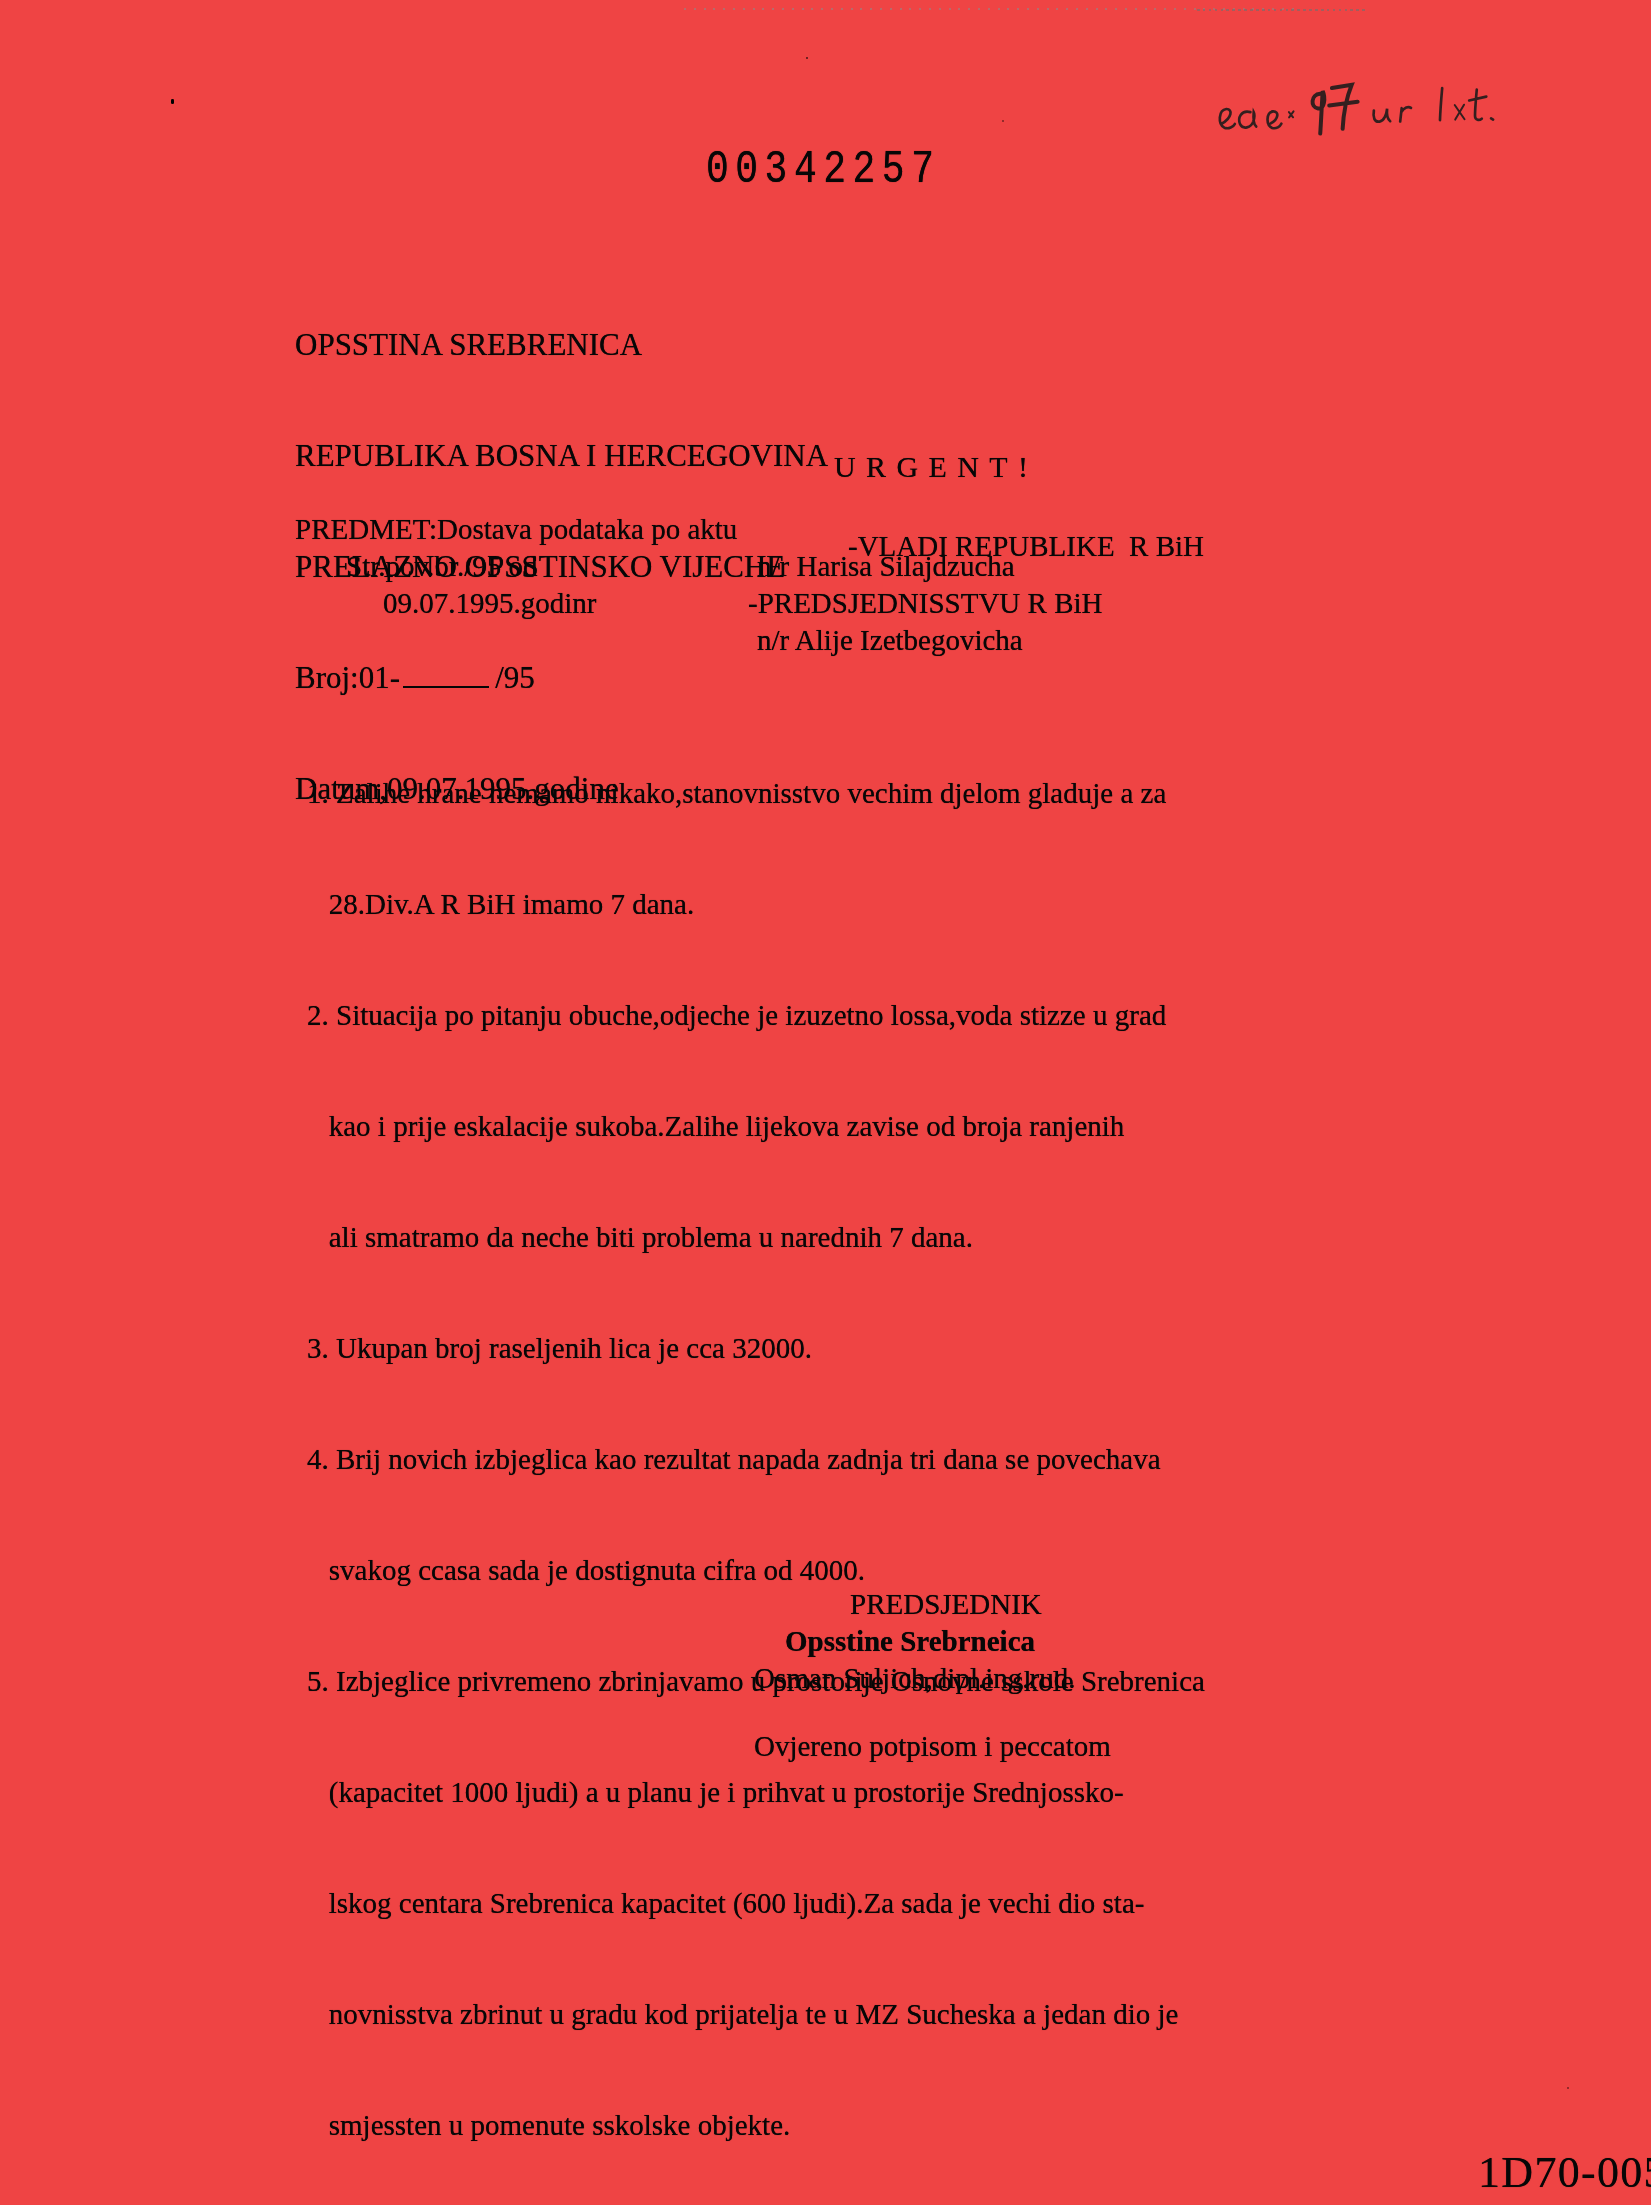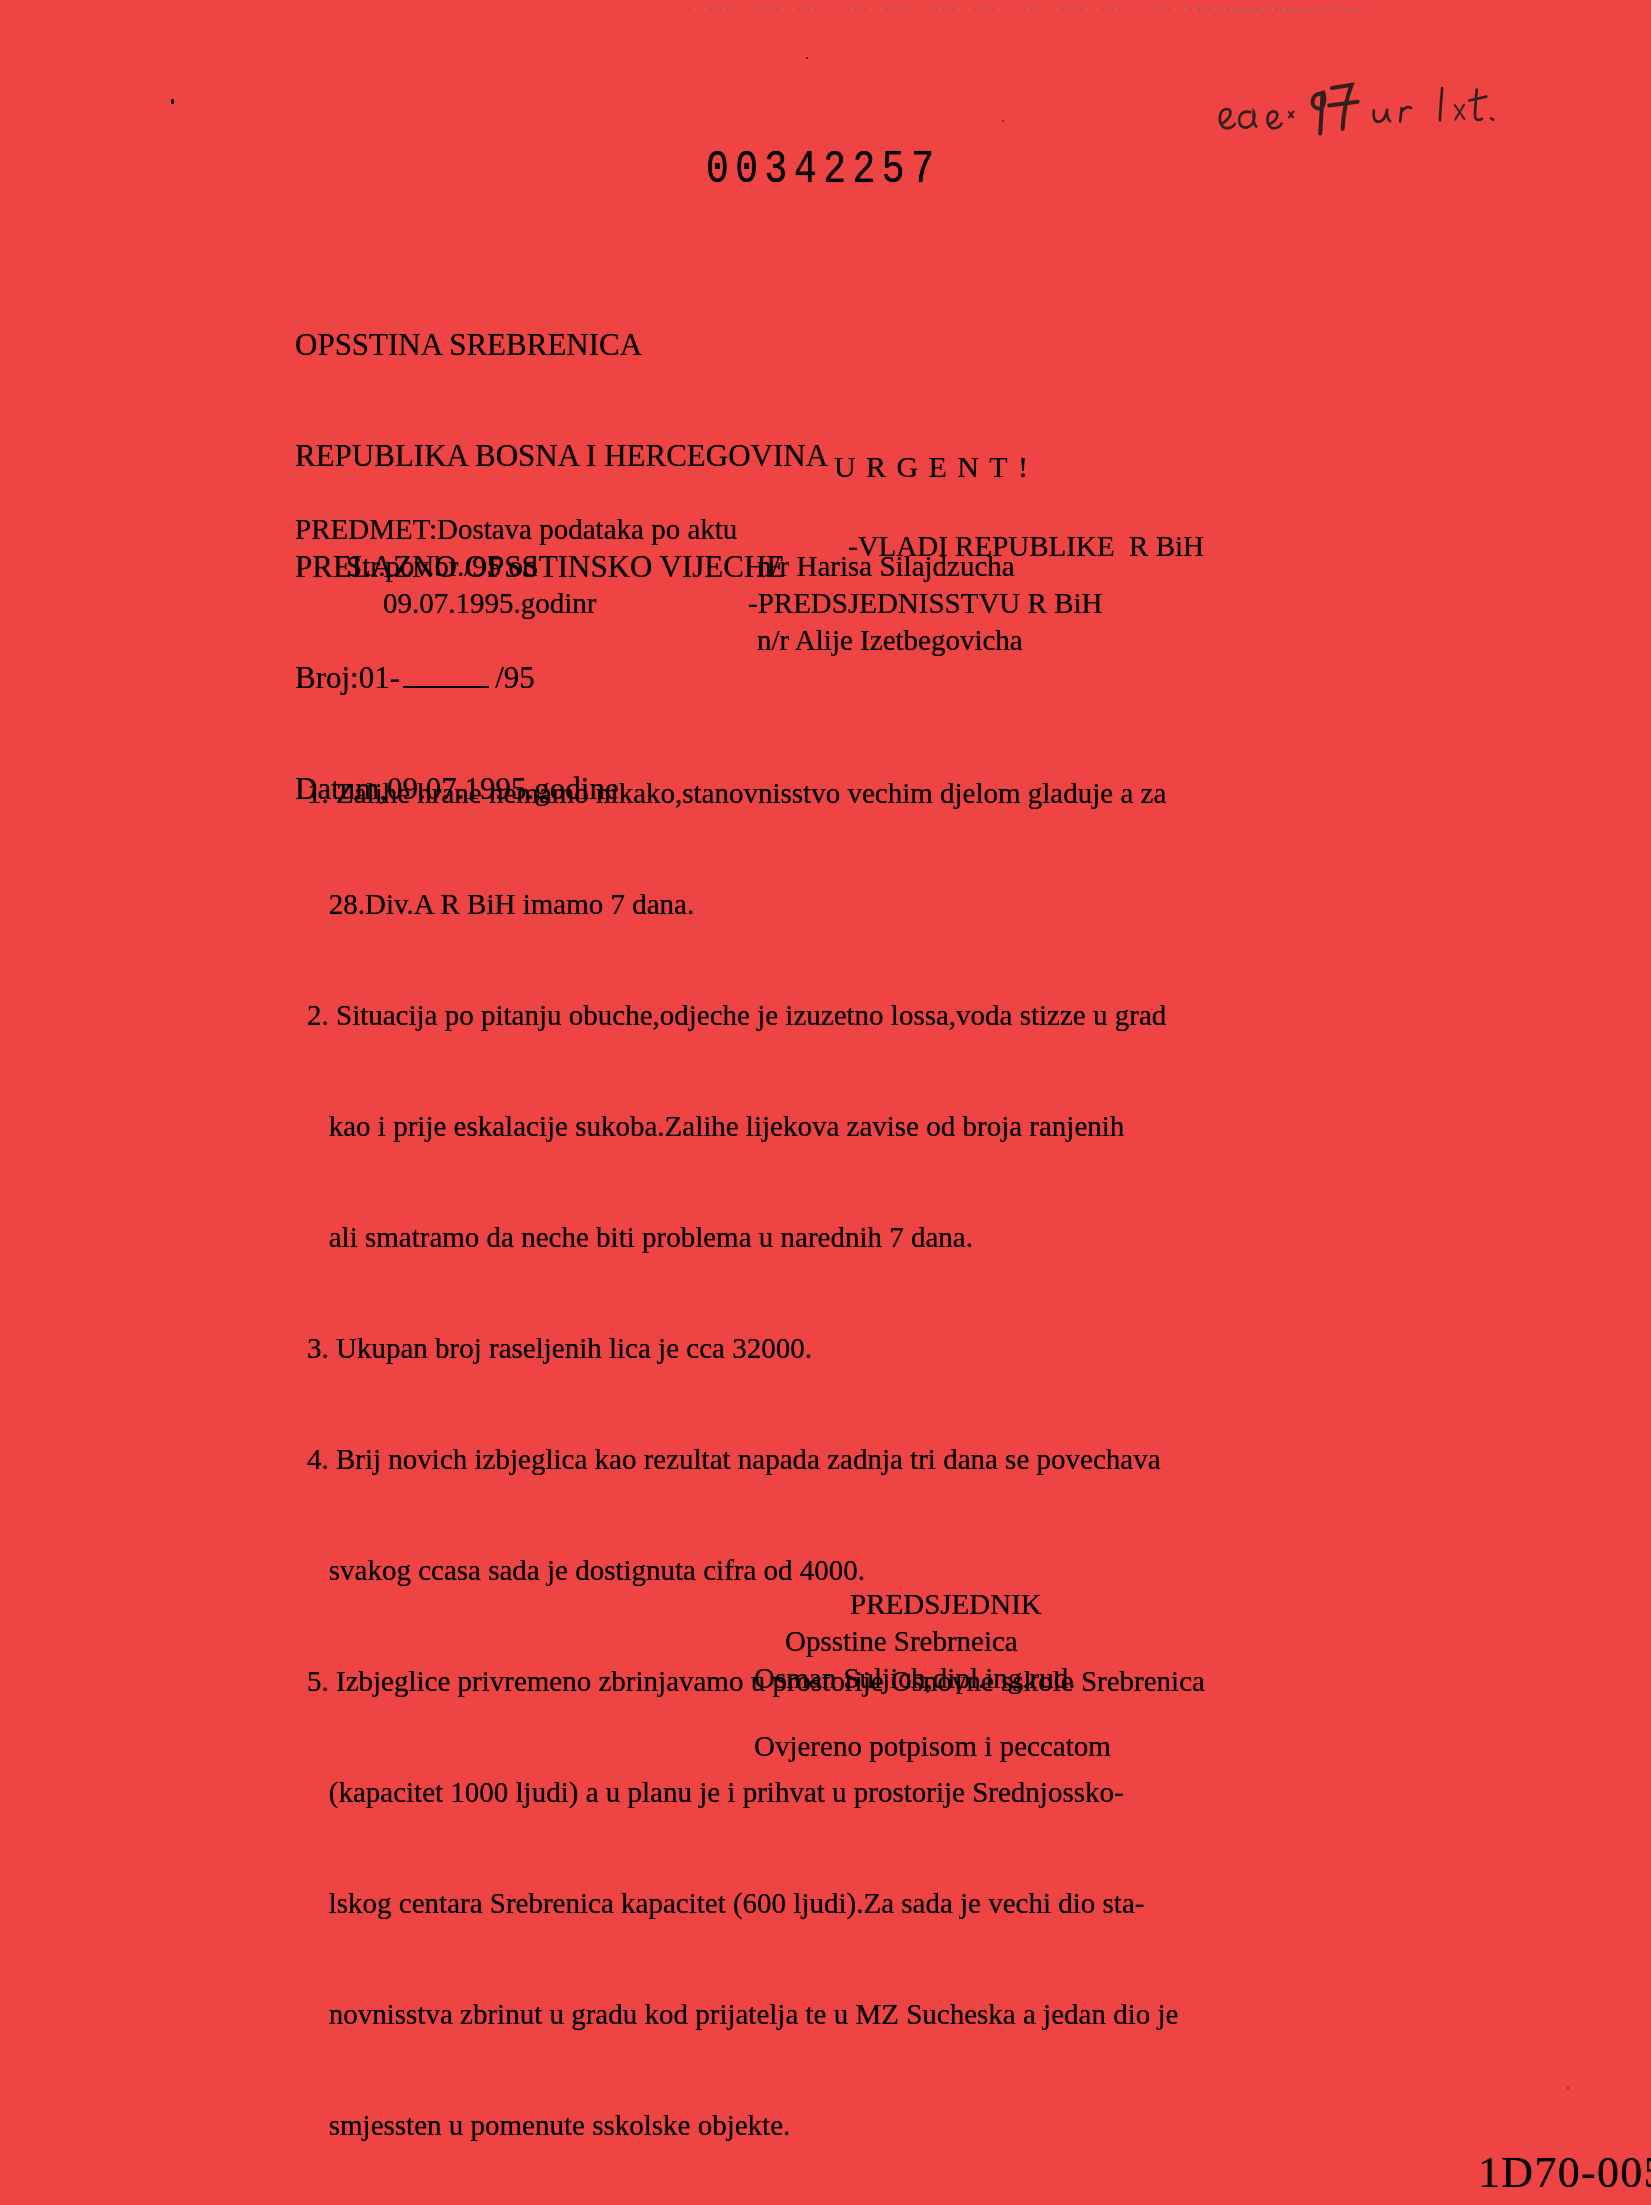--- a/index.html
+++ b/index.html
@@ -131,20 +131,20 @@
     
     
     
     
     
     
     
   </div>
 
   <div class="abs sig txt" style="left:850px; top:1588px;">PREDSJEDNIK</div>
-  <div class="abs sig txt" style="left:785px; top:1625px;">Opsstine Srebrneica</div>
+  <div class="abs sig txt" style="left:785px; top:1625px;font-weight:bold;">Opsstine Srebrneica</div>
   <div class="abs sig txt" style="left:754px; top:1662px;">Osman Suljich,dipl.ing.rud.</div>
   <div class="abs sig txt" style="left:754px; top:1730px;">Ovjereno potpisom i peccatom</div>
 
   <div class="abs exhibit txt">1D70-0054</div>
 
 </div>
 
 
 </body></html>

